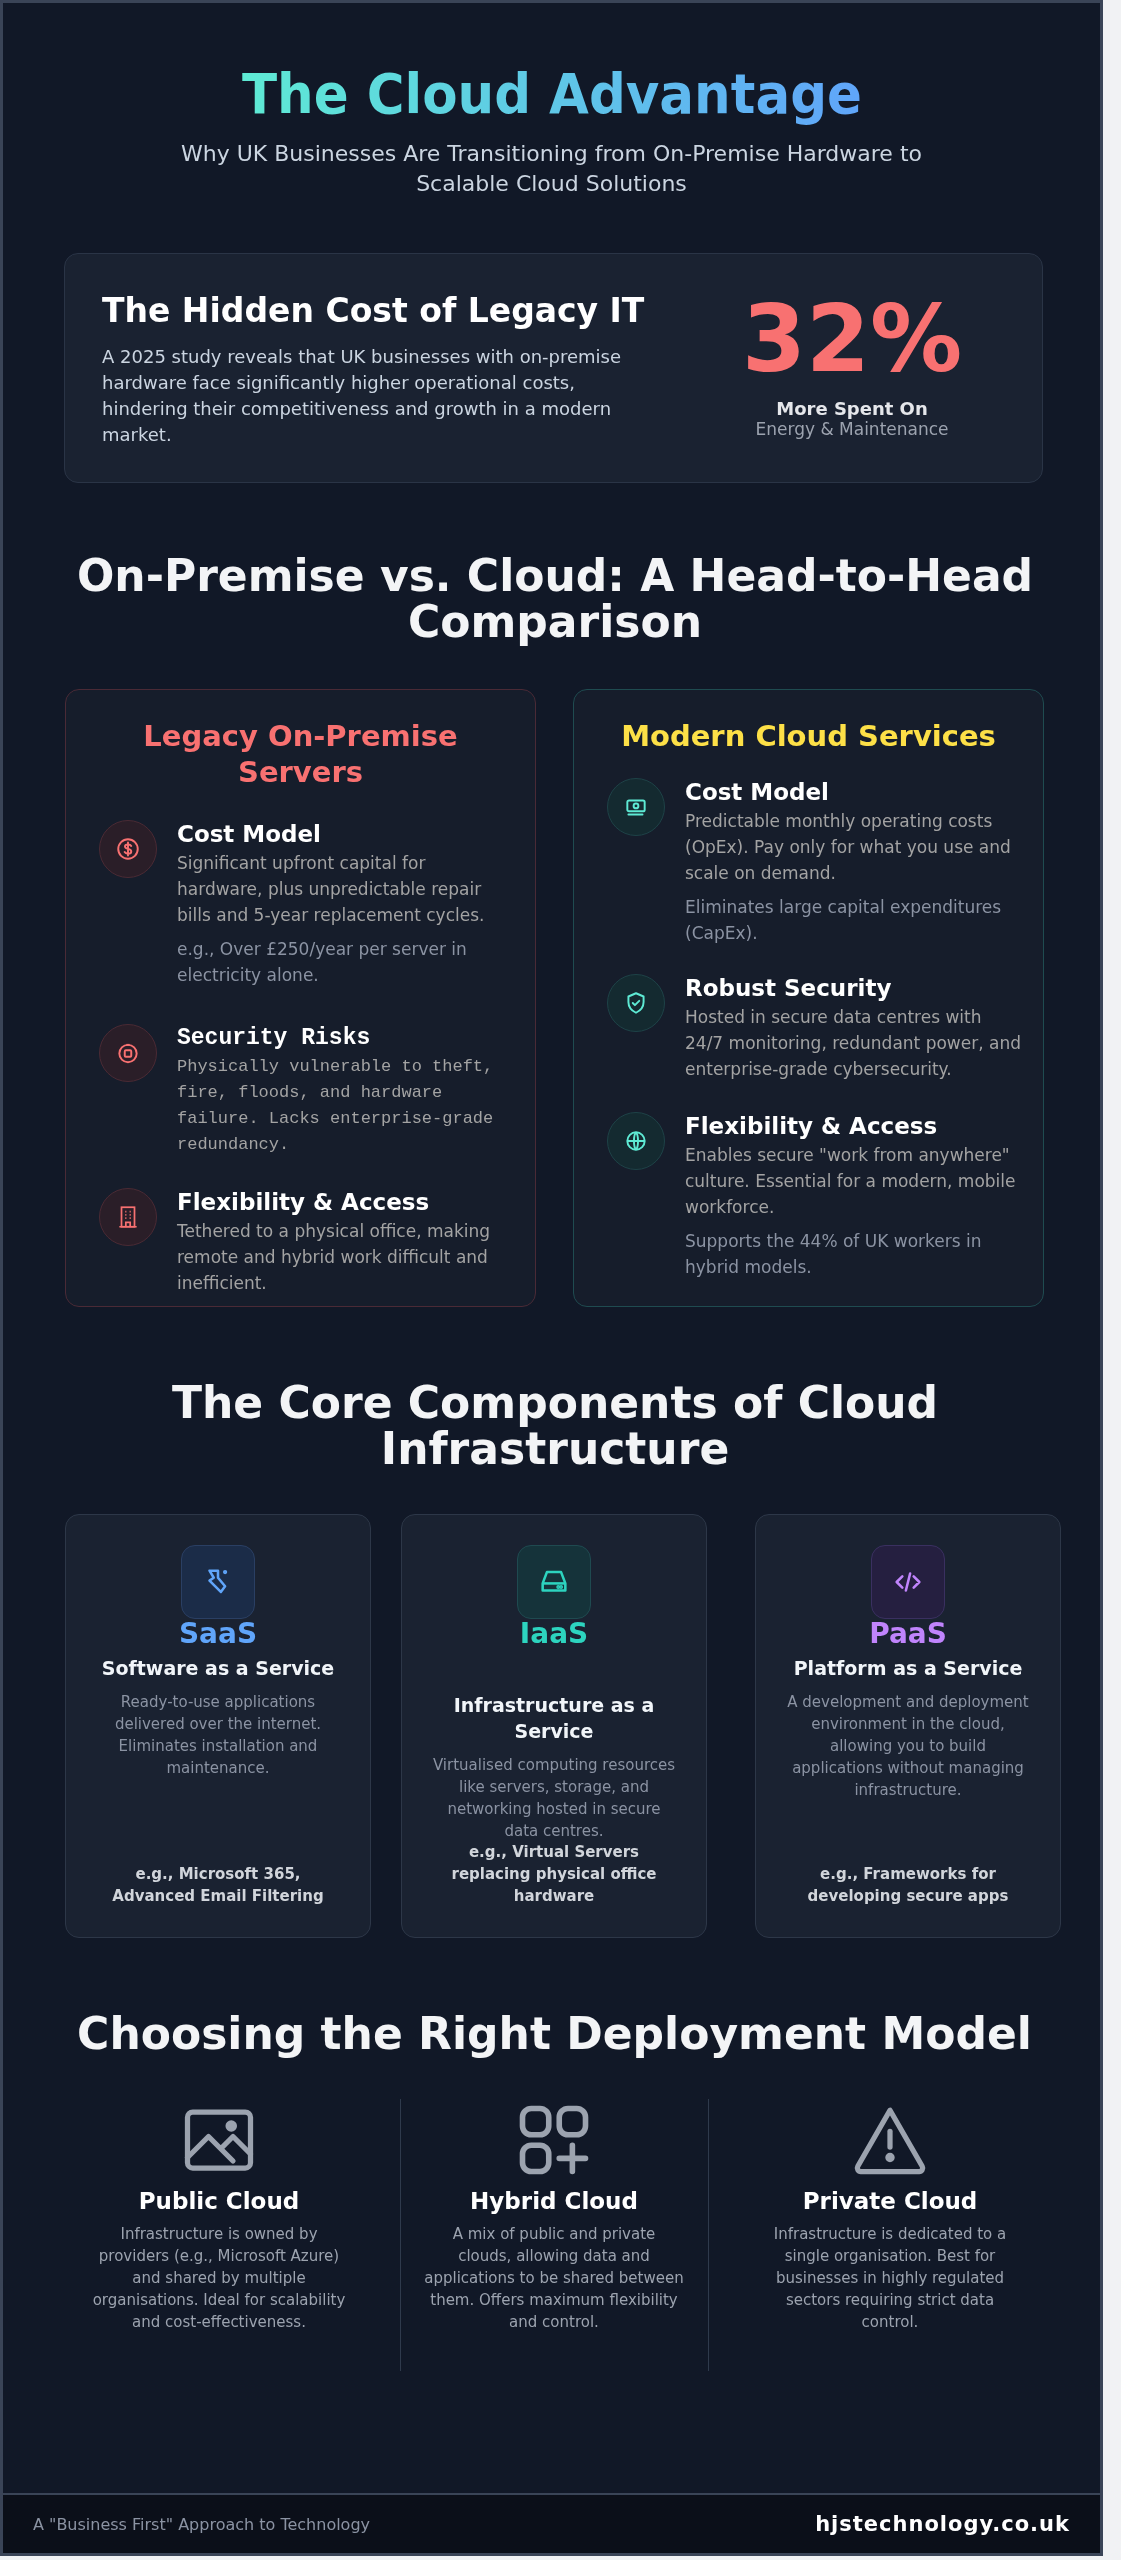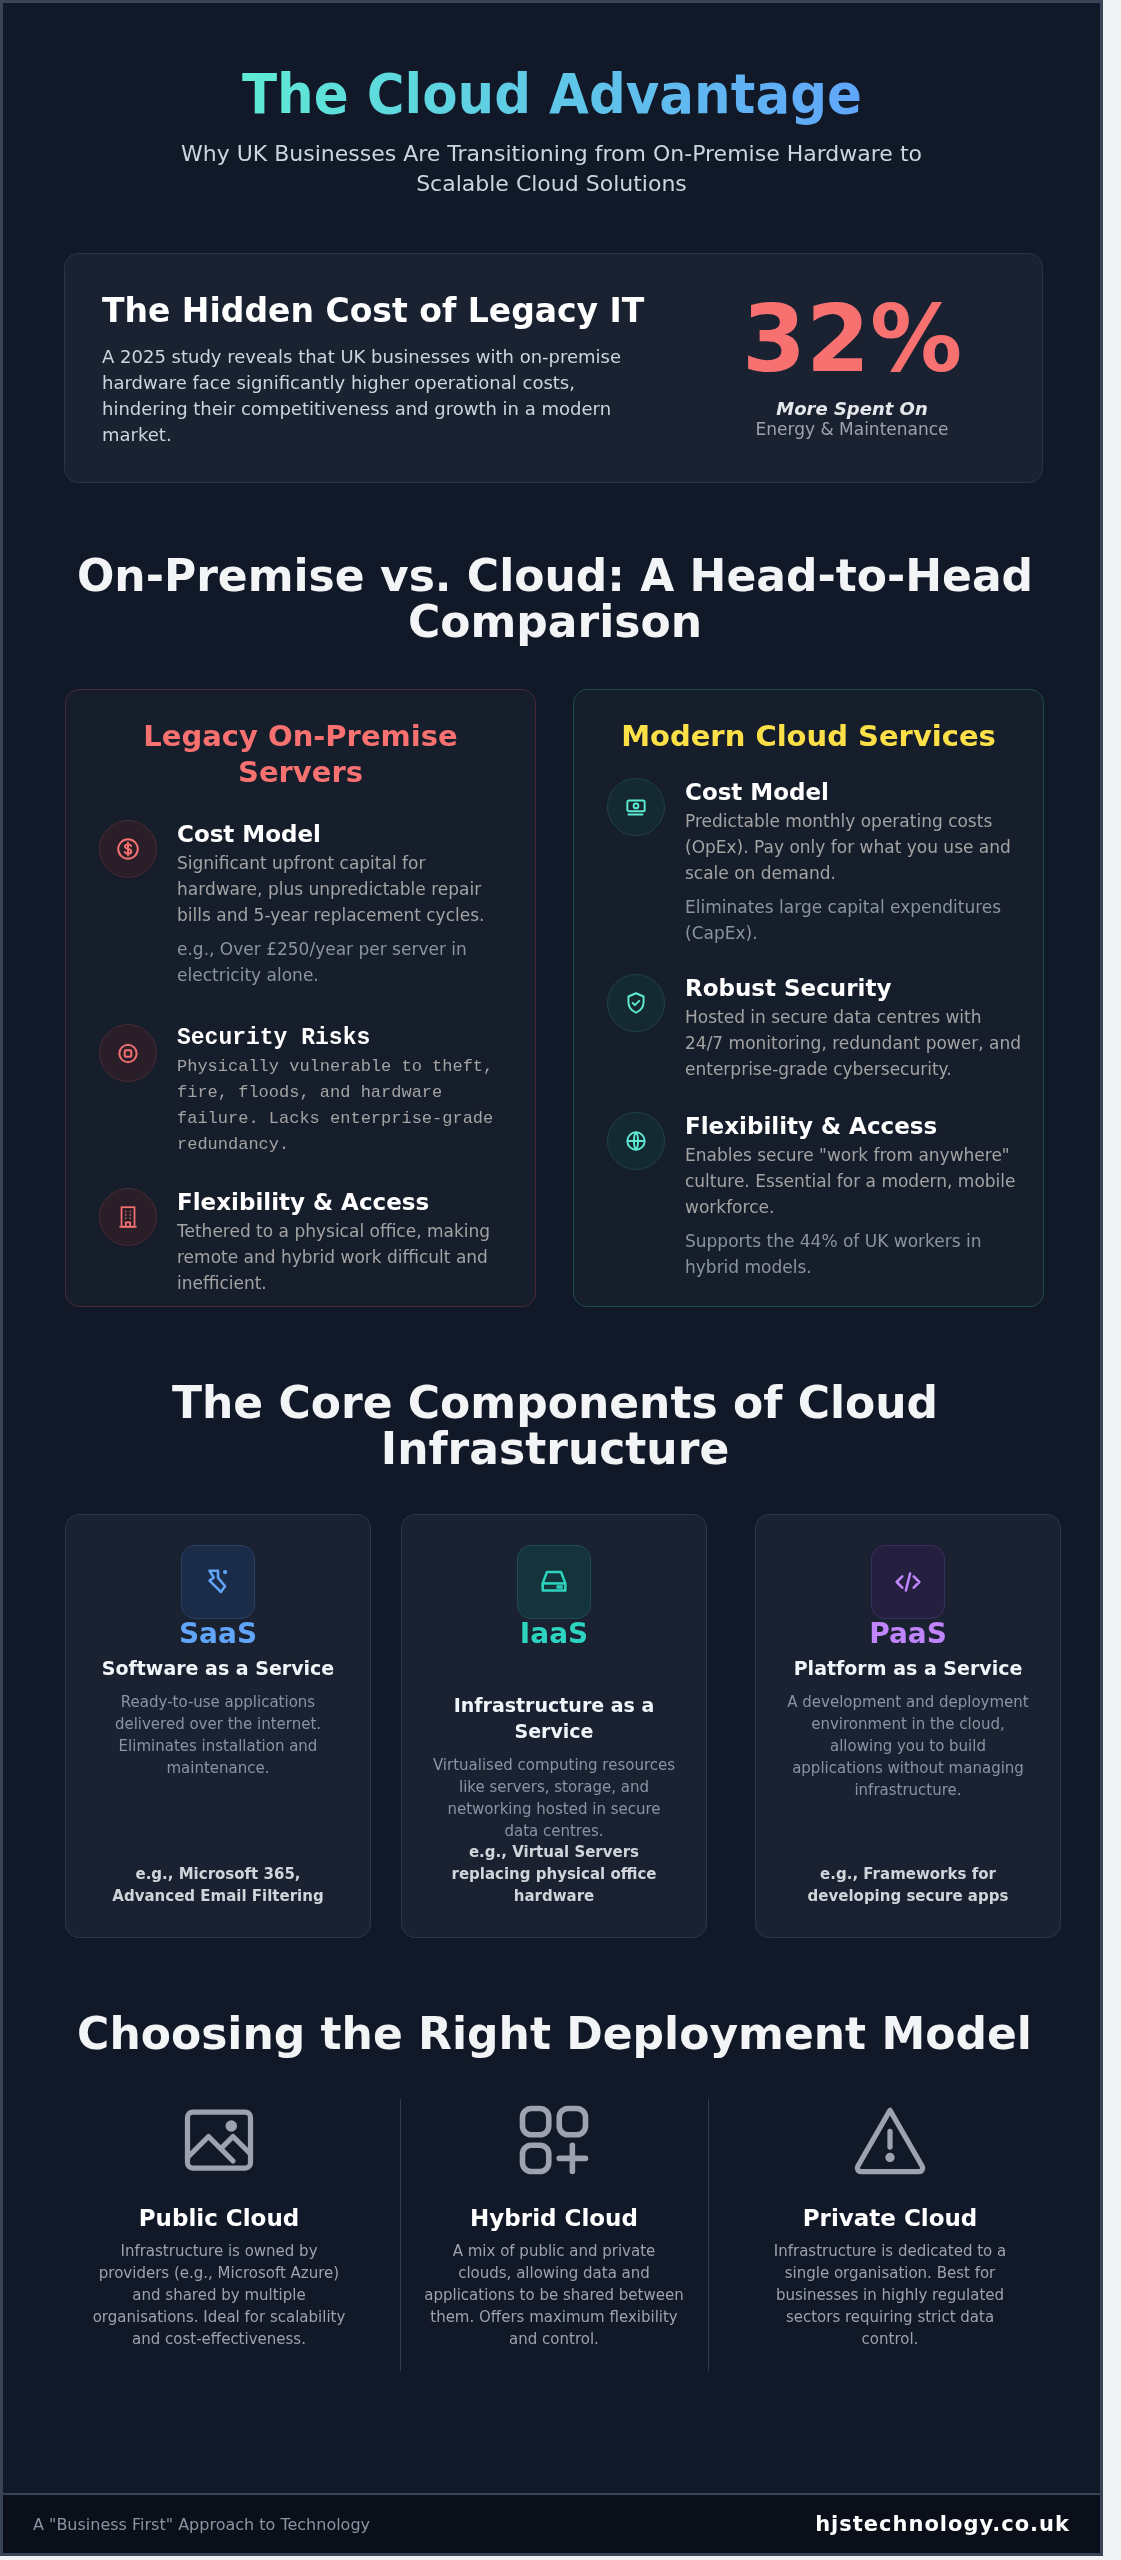--- a/index.html
+++ b/index.html
@@ -21,21 +21,21 @@
   }
   .hero {
     position: absolute; left: 61px; top: 250px; width: 979px; height: 230px;
     background: #1a2231; border: 1px solid #2a3446; border-radius: 14px;
   }
   .hero-left { position: absolute; left: 37px; top: 36px; width: 560px; }
   .hero-title { font-size: 33px; font-weight: bold; color: #ffffff; line-height: 42px; }
   .hero-text { margin-top: 12px; font-size: 18px; line-height: 26px; color: #cbd5e1; }
   .hero-right { position: absolute; right: 40px; top: 36px; width: 300px; text-align: center; }
   .hero-stat { font-size: 92px; font-weight: bold; color: #f87171; line-height: 100px; }
-  .hero-stat-label { font-size: 18px; font-weight: bold; color: #e5e7eb; margin-top: 8px; font-style: italic; }
+  .hero-stat-label { font-size: 18px; font-weight: bold; color: #e5e7eb; margin-top: 8px; }
   .hero-stat-sub { font-size: 17px; color: #9ca3af; }
 
   .section-title {
     position: absolute; left: 0; width: 1103px; text-align: center;
     font-size: 44px; font-weight: bold; color: #f3f4f6; line-height: 46px;
   }
   .compare-card {
     position: absolute; top: 686px; width: 471px; height: 618px;
     background: #161d2b; border-radius: 14px;
   }
@@ -65,21 +65,21 @@
     display: flex; align-items: center; justify-content: center;
   }
   .comp-icon svg { width: 34px; height: 34px; }
   .comp-abbr { font-size: 28px; font-weight: bold; line-height: 30px; }
   .comp-name { font-size: 19px; font-weight: bold; color: #f1f5f9; margin: 6px auto 0; line-height: 26px; width: 260px; }
   .comp-desc { font-size: 15px; color: #8b93a3; line-height: 22px; width: 250px; margin: 10px auto 0; }
   .comp-ex { position: absolute; left: 0; right: 0; bottom: 30px; font-size: 15px; font-weight: bold; color: #d1d5db; line-height: 22px; width: 240px; margin: 0 auto; }
 
   .deploy-col { position: absolute; top: 2095px; width: 300px; text-align: center; }
   .deploy-icon svg { width: 84px; height: 84px; }
-  .deploy-title { font-size: 23px; font-weight: bold; color: #ffffff; margin-top: 18px; line-height: 28px; }
+  .deploy-title { font-size: 23px; font-weight: bold; color: #ffffff; margin-top: 1px; line-height: 28px; }
   .deploy-text { font-size: 15px; color: #9ca3af; line-height: 22px; margin: 8px auto 0; width: 260px; }
   .vdivider { position: absolute; top: 2096px; width: 1px; height: 272px; background: #2f3a4c; }
 
   .footer {
     position: absolute; left: 0; bottom: 0; width: 1097px; height: 60px;
     background: #0b0f19; border-top: 2px solid #3a4457;
     display: flex; align-items: center; justify-content: space-between; padding: 0 30px;
   }
   .footer-tag { font-size: 16px; color: #8b93a3; }
   .footer-site { font-size: 21px; font-weight: bold; color: #ffffff; letter-spacing: 1px; }

